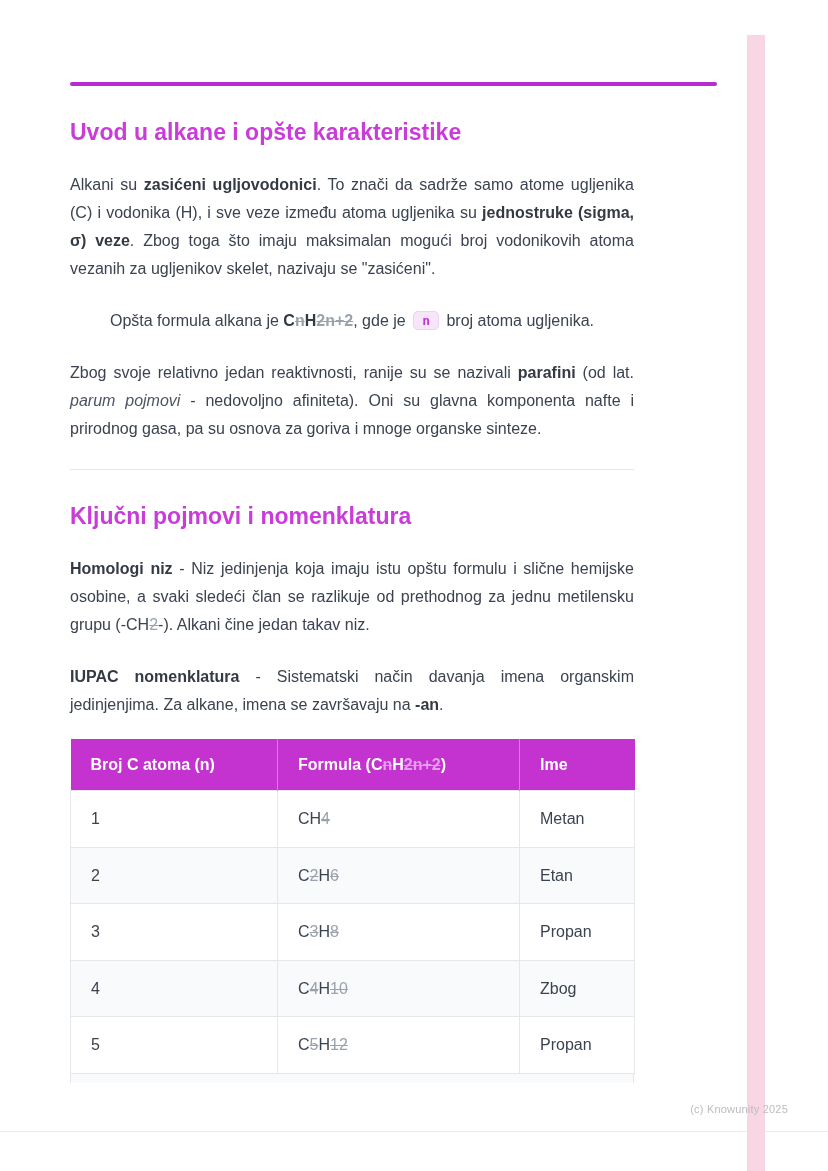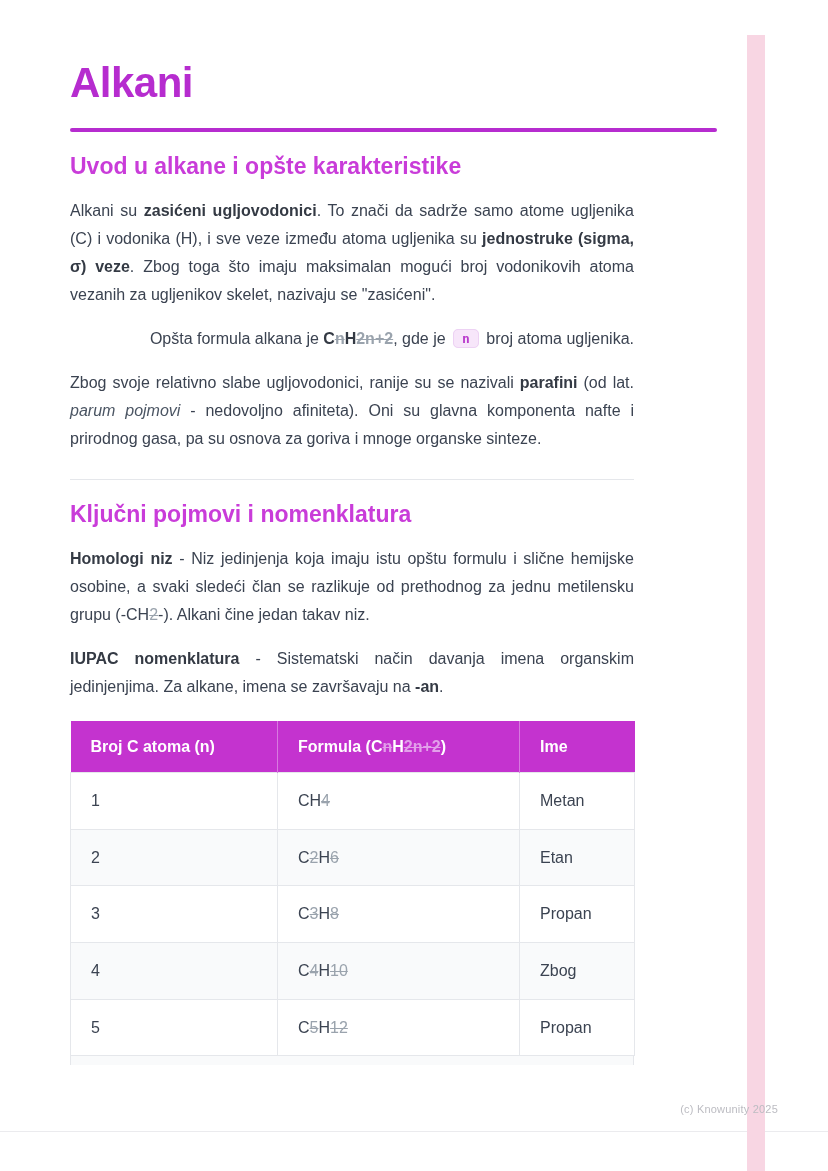--- a/index.html
+++ b/index.html
@@ -6,39 +6,39 @@
   html,body {
     width:828px; height:1171px; background:#ffffff;
     font-family:"Liberation Sans", sans-serif;
     overflow:hidden; position:relative;
   }
   .stripe {
     position:absolute; left:747px; top:35px; width:18px; height:1136px;
     background:var(--stripe,#f8d6e3); z-index:1;
   }
   .copyright {
-    position:absolute; top:1103px; right:50px; font-size:11px;
+    position:absolute; top:1103px; right:40px; font-size:11px;
     color:#bcbcc2; z-index:2; letter-spacing:0.2px;
   }
   .page-end {
     position:absolute; left:0; top:1131px; width:828px; height:1px;
     background:#ebebee; z-index:0;
   }
   .content { position:relative; width:564px; margin-left:70px; padding-top:60px; }
   h1 {
     font-size:42px; font-weight:800; color:var(--accent,#b62ccf);
     letter-spacing:-0.5px; line-height:1.1;
   }
   .title-rule {
     width:647px; height:4px; background:var(--accent,#b62ccf);
     margin-top:22px; border-radius:2px;
   }
-  h2 { font-size:23px; font-weight:700; color:var(--heading,#c93cd9); margin-top:20px; line-height:1.25; }
-  p { font-size:16px; line-height:1.75; color:#3b4351; margin-top:16px; text-align:justify; }
-  p.single { text-align:right; }
+  h2 { font-size:23px; font-weight:700; color:var(--heading,#c93cd9); margin-top:32px; line-height:1.25; }
+  p { font-size:16px; line-height:1.75; color:#3b4351; margin-top:24px; text-align:justify; }
+  p.single { text-align:center; }
   strong { font-weight:700; color:#343a44; }
   em { font-style:italic; color:#4b5563; }
   .sub { color:#9aa3ad; text-decoration:line-through; }
   code.badge {
     background:var(--code-bg,#f7e6fa); color:var(--code-text,#b93ccd);
     border:1px solid #edd2f4; border-radius:5px; padding:1px 8px;
     font-family:"DejaVu Sans Mono", monospace; font-size:13px; font-weight:700;
     margin:0 3px; position:relative; top:-1px; white-space:nowrap;
   }
   .divider { height:1px; background:#e5e7eb; margin-top:26px; }
@@ -62,30 +62,29 @@
 </style>
 </head>
 <body>
 
 <div class="stripe"></div>
 <div class="page-end"></div>
 <div class="copyright">(c) Knowunity 2025</div>
 
 <div class="content">
 
-  <h1>Alkani</h1>
   <div class="title-rule"></div>
 
   <h2>Uvod u alkane i opšte karakteristike</h2>
 
   <p><span>Alkani su </span><strong>zasićeni ugljovodonici</strong><span>. To znači da sadrže samo atome ugljenika (C) i vodonika (H), i sve veze između atoma ugljenika su </span><strong>jednostruke (sigma, σ) veze</strong><span>. Zbog toga što imaju maksimalan mogući broj vodonikovih atoma vezanih za ugljenikov skelet, nazivaju se "zasićeni".</span></p>
 
   <p class="single"><span>Opšta formula alkana je </span><strong><span>C</span><span class="sub">n</span><span>H</span><span class="sub">2n+2</span></strong><span>, gde je </span><code class="badge">n</code><span> broj atoma ugljenika.</span></p>
 
-  <p><span>Zbog svoje relativno slabe ugljovodonici, ranije su se nazivali </span><strong>parafini</strong><span> (od lat. </span><em>parum pojmovi</em><span> - nedovoljno afiniteta). Oni su glavna komponenta nafte i prirodnog gasa, pa su osnova za goriva i mnoge organske sinteze.</span></p>
+  <p><span>Zbog svoje relativno jedan reaktivnosti, ranije su se nazivali </span><strong>parafini</strong><span> (od lat. </span><em>parum pojmovi</em><span> - nedovoljno afiniteta). Oni su glavna komponenta nafte i prirodnog gasa, pa su osnova za goriva i mnoge organske sinteze.</span></p>
 
   <div class="divider"></div>
 
   <h2>Ključni pojmovi i nomenklatura</h2>
 
   <p><strong>Homologi niz</strong><span> - Niz jedinjenja koja imaju istu opštu formulu i slične hemijske osobine, a svaki sledeći član se razlikuje od prethodnog za jednu metilensku grupu (-CH</span><span class="sub">2</span><span>-). Alkani čine jedan takav niz.</span></p>
 
   <p><strong>IUPAC nomenklatura</strong><span> - Sistematski način davanja imena organskim jedinjenjima. Za alkane, imena se završavaju na </span><strong>-an</strong><span>.</span></p>
 
 

